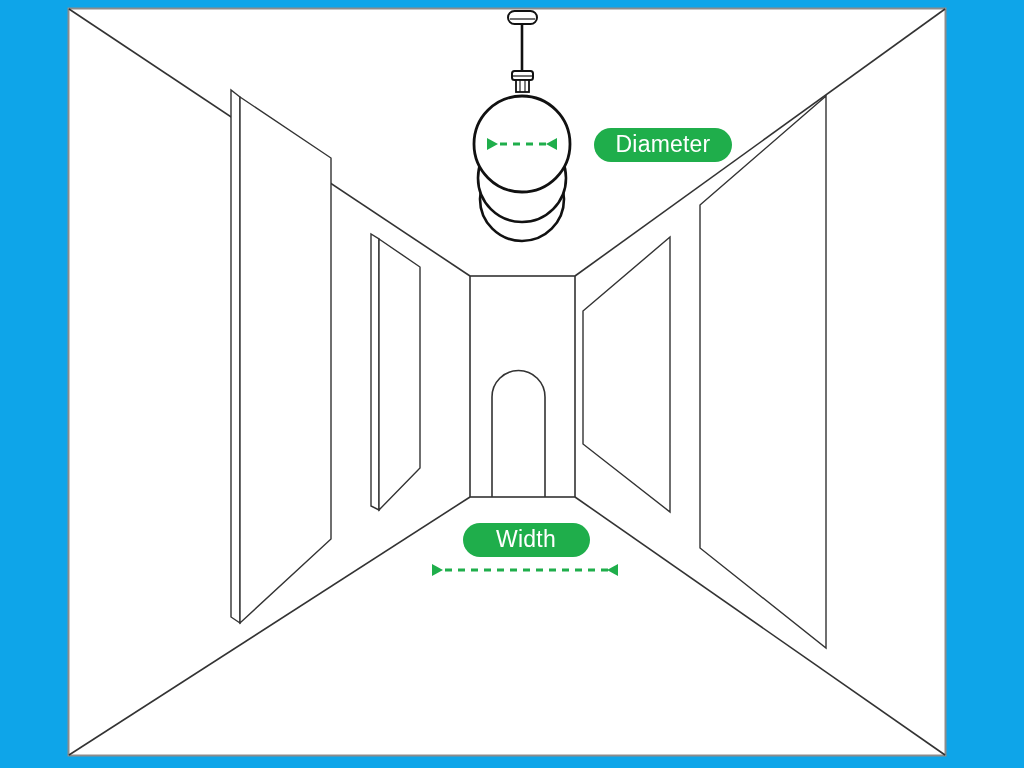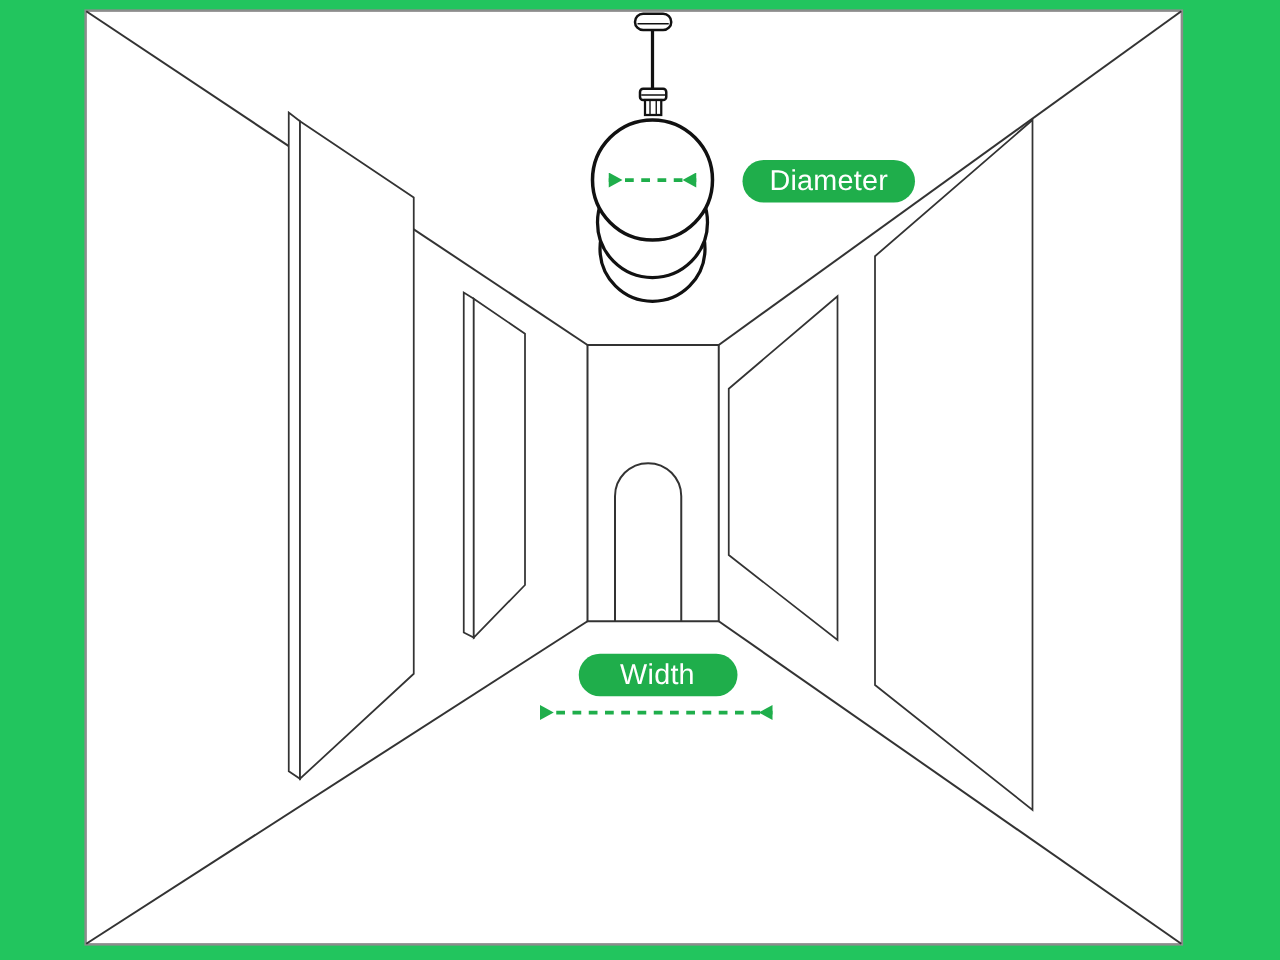--- a/index.html
+++ b/index.html
@@ -9,21 +9,21 @@
     background: #ffffff;
     width: 1024px;
     height: 768px;
     overflow: hidden;
     font-family: "Liberation Sans", sans-serif;
   }
   #stage {
     position: relative;
     width: 1024px;
     height: 768px;
-    background: #22c55e;
+    background: #0ea5e9;
   }
   #diagram {
     position: absolute;
     left: 0;
     top: 0;
     width: 1024px;
     height: 768px;
     display: block;
   }
   .lbl-text {

